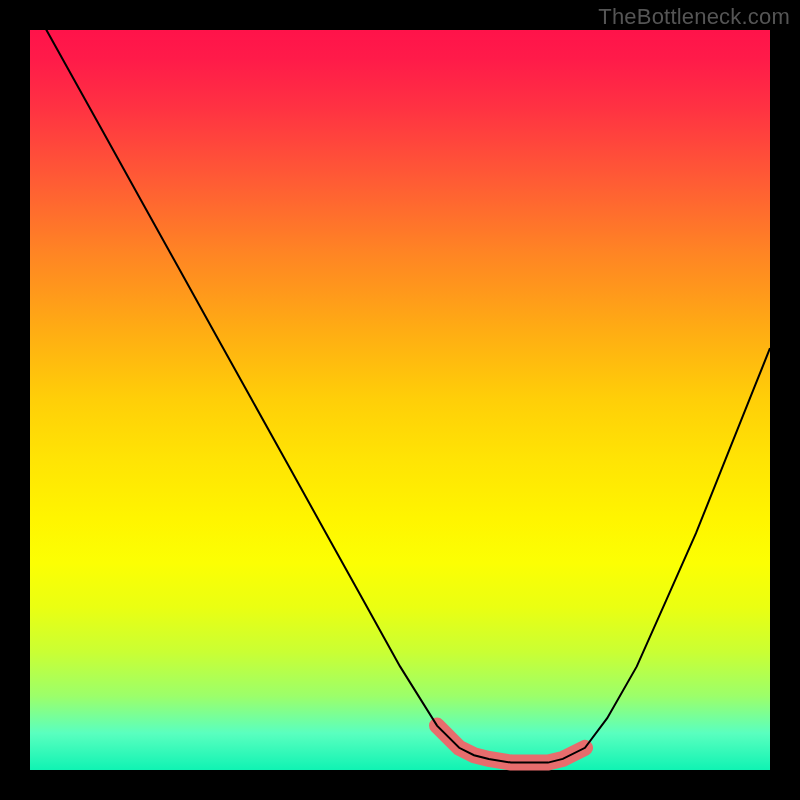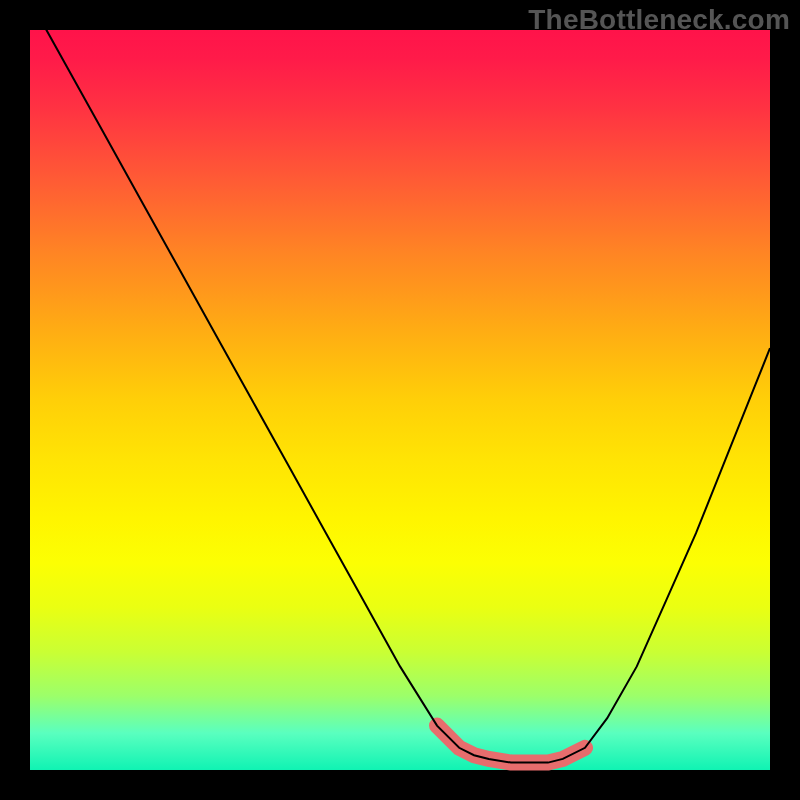--- a/index.html
+++ b/index.html
@@ -14,22 +14,22 @@
   .frame {
     position: relative;
     width: 800px;
     height: 800px;
     background: #000;
   }
   .watermark {
     position: absolute;
     top: 4px;
     right: 10px;
-    font-size: 28px;
-    font-weight: 700;
+    font-size: 22px;
+    font-weight: 400;
     color: #555;
     letter-spacing: 0.2px;
     z-index: 5;
   }
   .plot-area {
     position: absolute;
     left: 30px;
     top: 30px;
     width: 740px;
     height: 740px;

